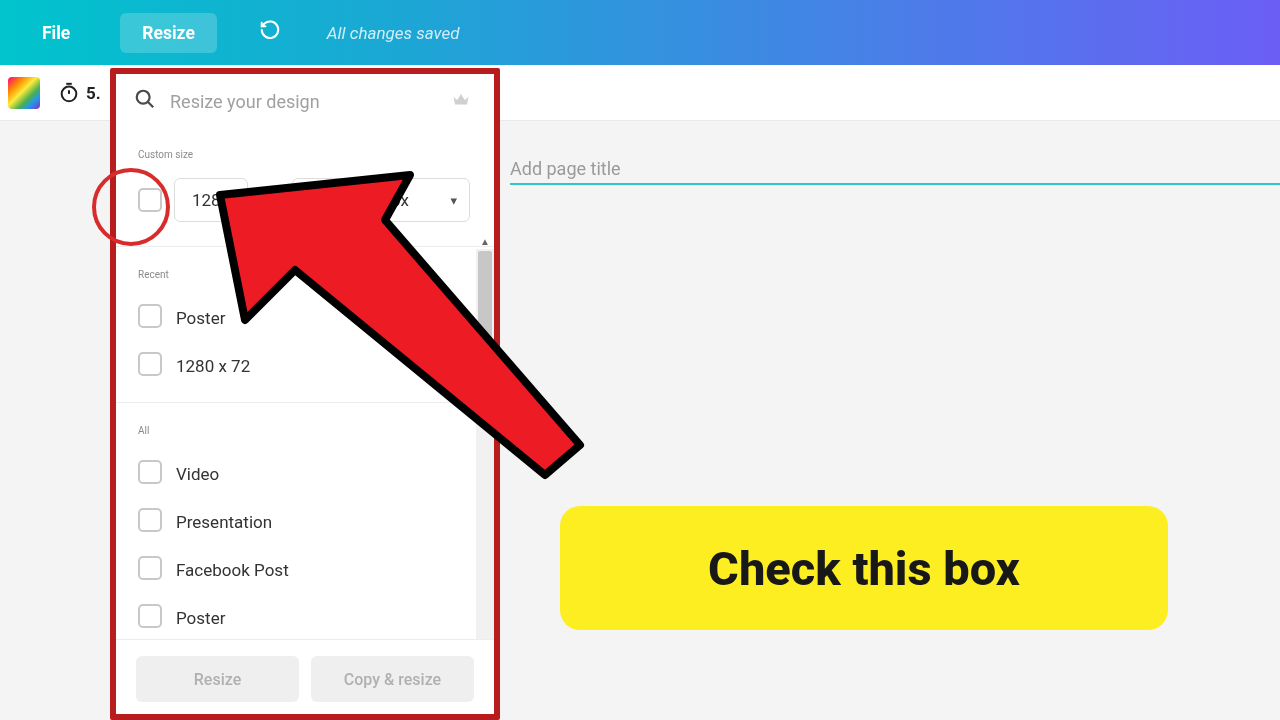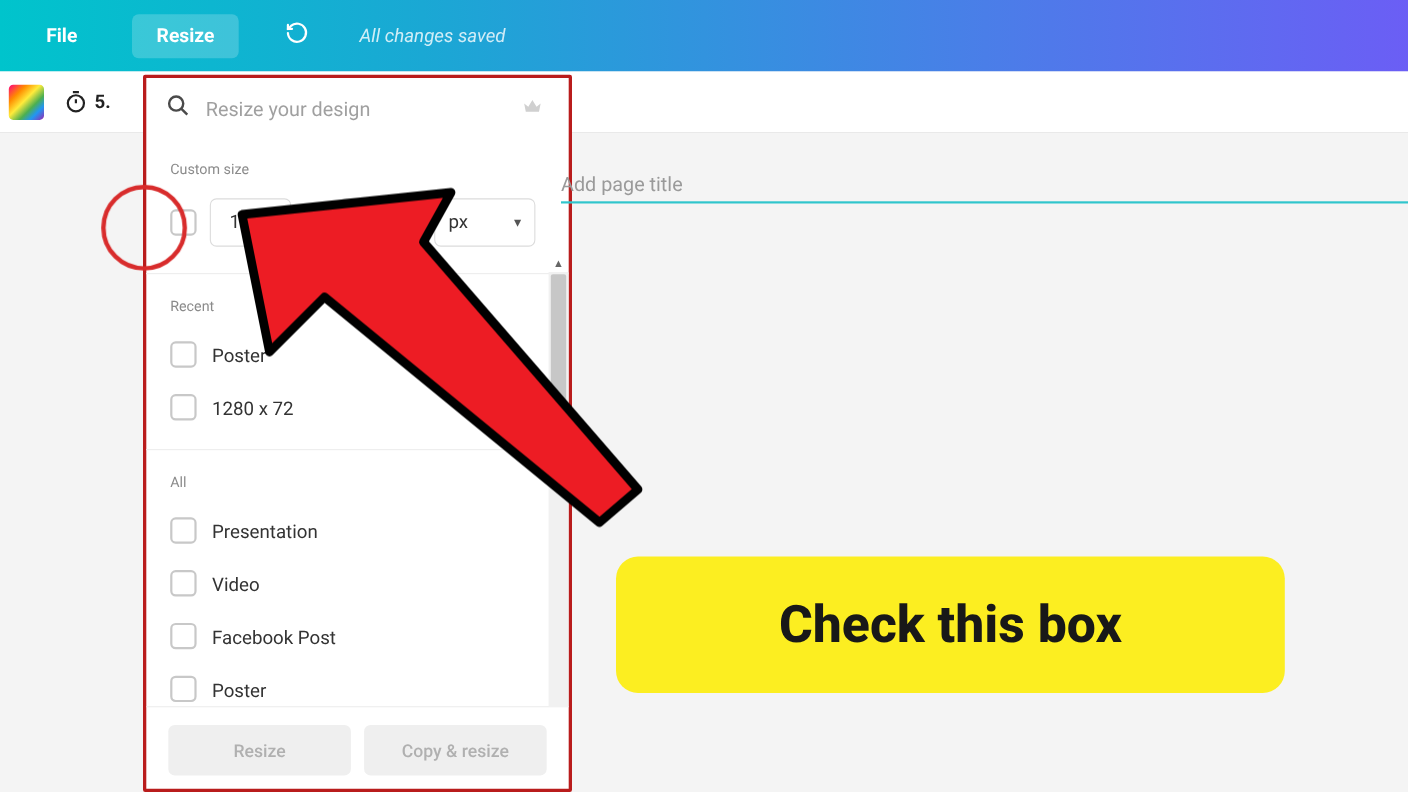--- a/index.html
+++ b/index.html
@@ -62,25 +62,24 @@
       margin-left: 8px;
     }
     
     .resize-panel {
       position: absolute;
       left: 110px;
       top: 68px;
       width: 390px;
       height: 652px;
       background: white;
-      border: 3px solid #b91c1c;
+      border: 6px solid #b91c1c;
       border-radius: 2px;
       display: flex;
       flex-direction: column;
-      margin-left: 20px;
     }
     .search-row {
       display: flex;
       align-items: center;
       padding: 14px 24px 14px 18px;
       gap: 14px;
     }
     .search-icon { font-size: 22px; color: #4a4a4a; }
     .search-input {
       flex: 1;
@@ -92,21 +91,21 @@
     .search-input::placeholder { color: #a0a0a0; }
     .crown-icon { color: #d0d0d0; font-size: 18px; }
     
     .panel-body {
       flex: 1;
       overflow-y: auto;
       padding-bottom: 12px;
     }
     .section-label {
       color: #8b8b8b;
-      font-size: 13px;
+      font-size: 10px;
       padding: 20px 22px 12px;
     }
     .custom-row {
       display: flex;
       align-items: center;
       gap: 12px;
       padding: 6px 22px 24px;
     }
     .custom-checkbox {
       width: 24px;
@@ -321,25 +320,25 @@
     </div>
     <div class="size-option">
       <div class="custom-checkbox"></div>
       <span>1280 x 72</span>
     </div>
     <div class="divider" style="margin-top:14px;"></div>
 
     <div class="section-label">All</div>
     <div class="size-option">
       <div class="custom-checkbox"></div>
+      <span>Video</span>
+    </div>
+    <div class="size-option">
+      <div class="custom-checkbox"></div>
       <span>Presentation</span>
-    </div>
-    <div class="size-option">
-      <div class="custom-checkbox"></div>
-      <span>Video</span>
     </div>
     <div class="size-option">
       <div class="custom-checkbox"></div>
       <span>Facebook Post</span>
     </div>
     <div class="size-option">
       <div class="custom-checkbox"></div>
       <span>Poster</span>
     </div>
   </div>

